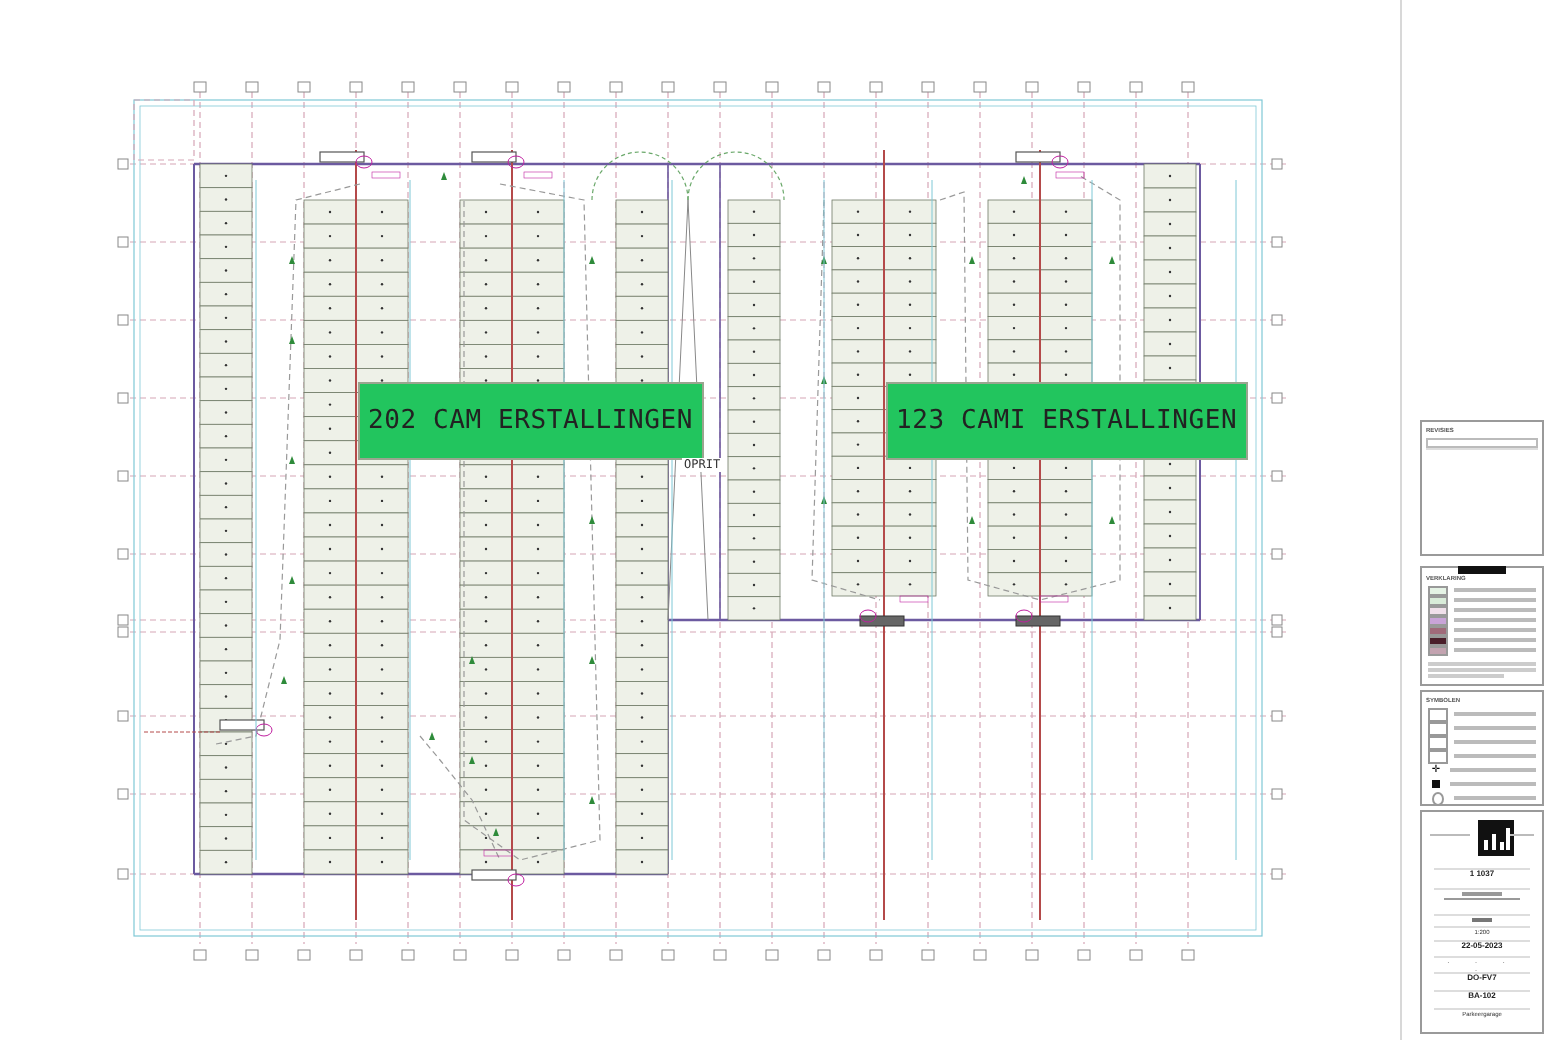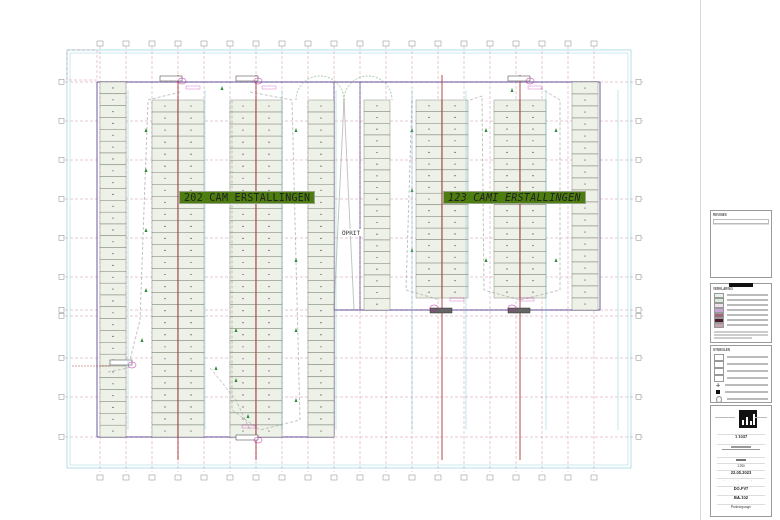--- a/index.html
+++ b/index.html
@@ -1,20 +1,20 @@
 <!DOCTYPE html>
 <html><head>
 <meta charset="utf-8">
 <style>
   html,body{margin:0;padding:0;background:#fff;}
   body{width:780px;height:520px;position:relative;overflow:hidden;font-family:"Liberation Sans",sans-serif;}
   .sheet{position:absolute;left:0;top:0;width:780px;height:520px;background:#fff;}
   .titlecol-line{position:absolute;left:700px;top:0;width:1px;height:520px;background:#d8d8d8;}
   .drawing{position:absolute;left:0;top:0;width:700px;height:520px;}
-  .label-box{position:absolute;background:#4d7c0f;border:1px solid #9aa58f;font-family:"DejaVu Sans Mono",monospace;font-size:10px;letter-spacing:0.3px;color:#222;padding:1px 4px;white-space:nowrap;line-height:9px;}
+  .label-box{position:absolute;background:#22c55e;border:1px solid #9aa58f;font-family:"DejaVu Sans Mono",monospace;font-size:13px;letter-spacing:0.3px;color:#222;padding:14px 4px;white-space:nowrap;line-height:9px;}
   .oprit{position:absolute;font-family:"DejaVu Sans Mono",monospace;font-size:6px;color:#333;background:#fff;padding:0 1px;}
   .panel{position:absolute;left:710px;border:1px solid #9a9a9a;background:#fff;box-sizing:border-box;}
   .panel .bar{position:absolute;top:-1px;left:50%;transform:translateX(-50%);width:24px;height:4px;background:#111;}
   .tiny{font-size:3px;color:#555;line-height:4px;}
   .tb-row{position:absolute;left:6px;right:6px;text-align:center;font-size:3px;color:#333;border-top:1px solid #ddd;line-height:4px;}
   .tb-big{font-size:4px;font-weight:bold;color:#222;}
   .logo{position:absolute;left:28px;top:4px;width:18px;height:18px;background:#111;}
   .logo i{position:absolute;bottom:3px;width:2px;background:#fff;}
   .leg-row{position:absolute;left:3px;right:3px;height:4px;display:flex;align-items:center;gap:3px;}
   .leg-sw{width:8px;height:3px;border:0.5px solid #999;}
@@ -742,21 +742,21 @@
         <line x1="205" y1="90" x2="205" y2="430" stroke="#7fc8d6" stroke-width="0.5"></line>
         <line x1="282" y1="90" x2="282" y2="430" stroke="#7fc8d6" stroke-width="0.5"></line>
         <line x1="336" y1="90" x2="336" y2="430" stroke="#7fc8d6" stroke-width="0.5"></line>
         <line x1="412" y1="90" x2="412" y2="430" stroke="#7fc8d6" stroke-width="0.5"></line>
         <line x1="466" y1="90" x2="466" y2="430" stroke="#7fc8d6" stroke-width="0.5"></line>
         <line x1="546" y1="90" x2="546" y2="430" stroke="#7fc8d6" stroke-width="0.5"></line>
         <line x1="618" y1="90" x2="618" y2="430" stroke="#7fc8d6" stroke-width="0.5"></line>
       </svg>
 
     <div class="label-box" style="left:179px;top:191px;">202 CAM ERSTALLINGEN</div>
-    <div class="label-box" style="left:443px;top:191px;font-style:italic;">123 CAMI ERSTALLINGEN</div>
+    <div class="label-box" style="left:443px;top:191px;">123 CAMI ERSTALLINGEN</div>
     <div class="oprit" style="left:341px;top:229px;">OPRIT</div>
   </div>
 
   <div class="titlecol-line"></div>
 
   <div class="panel" style="top:210px;width:62px;height:68px;">
     <div class="tiny" style="position:absolute;left:2px;top:2px;font-weight:bold;">REVISIES</div>
     <div style="position:absolute;left:2px;right:2px;top:8px;height:3px;border:0.5px solid #bbb;"></div>
     <div style="position:absolute;left:2px;right:2px;top:13px;height:1px;background:#ddd;"></div>
   </div>

